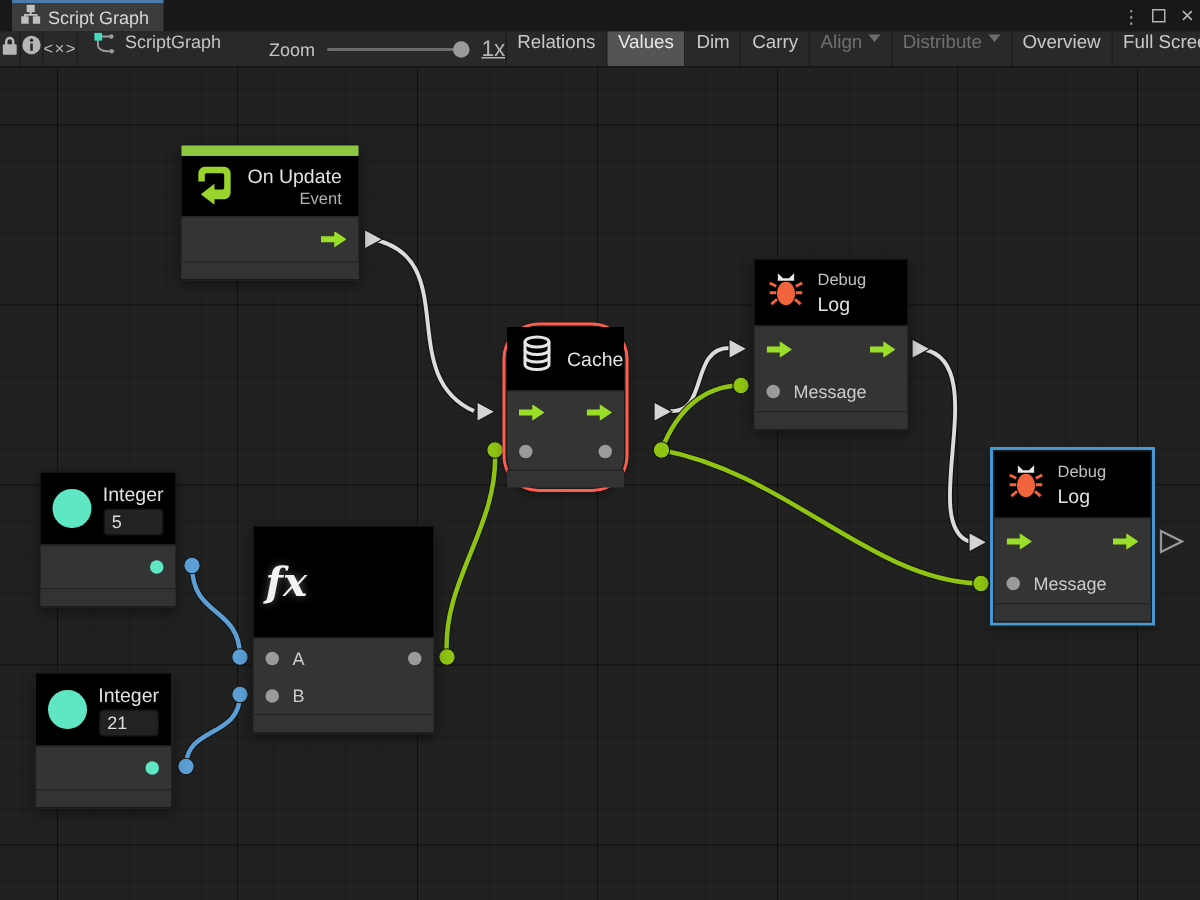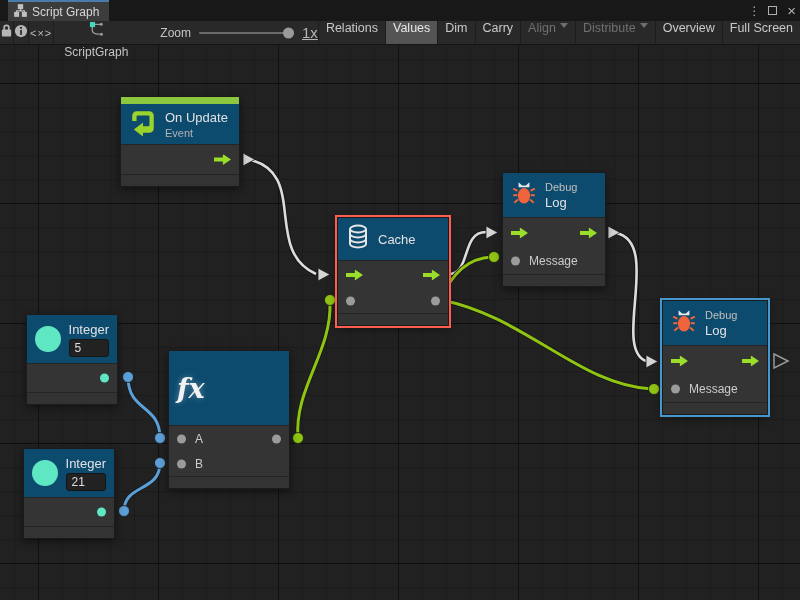--- a/index.html
+++ b/index.html
@@ -21,21 +21,21 @@
   .wc-max { width:9px; height:9px; border:1.5px solid #b0b0b0; }
   .wc-close { font-size:15px; line-height:9px; cursor:pointer; }
   
   .toolbar {
     position:absolute; left:0; top:21px; width:800px; height:24px; background:#292929;
     border-bottom:1px solid #151515; display:flex; align-items:stretch; z-index:30; color:#c9c9c9;
   }
   .tbl-btn { display:flex; align-items:center; justify-content:center; border-right:1px solid #1d1d1d; cursor:pointer; }
   .tbl-lock { width:25px; } .tbl-info { width:26px; }
   .tbl-code { width:70px; font-size:11px; color:#bdbdbd; letter-spacing:1px; }
-  .graph-id { display:flex; align-items:center; gap:6px; padding:0 10px 0 10px;flex-direction:column; }
+  .graph-id { display:flex; align-items:flex-start; gap:6px; padding:0 10px 0 10px; }
   .graph-id span { font-size:12px; color:#c4c4c4; }
   .zoom-ctl { display:flex; align-items:center; gap:8px; padding-left:22px; }
   .zoom-ctl .zlabel { font-size:12px; color:#c4c4c4; }
   .ztrack { position:relative; width:95px; height:2px; background:#6b6b6b; border-radius:1px; cursor:pointer; }
   .zhandle { position:absolute; right:0px; top:50%; transform:translate(0,-50%); width:11px; height:11px; border-radius:50%; background:#9a9a9a; }
   .zval { font-size:15px; color:#b5b5b5;text-decoration:underline; }
   .tb-right { margin-left:auto; display:flex; align-items:stretch; border-left:1px solid #1d1d1d; }
   .tb-btn { display:flex; gap:4px; padding:0 7px; font-size:12.5px; border-right:1px solid #1d1d1d; cursor:pointer; white-space:nowrap; }
   .tb-btn:last-child { border-right:none; }
   .tb-btn.active { background:#545454; color:#e8e8e8; }
@@ -63,45 +63,45 @@
   .cn-green { fill:#8fc412; stroke:#161616; stroke-width:0.8; }
   .cn-blue  { fill:#5c9fd6; stroke:#161616; stroke-width:0.8; }
   
   .node {
     position:absolute; background:#343434; border:1px solid #1b1b1b; z-index:10; cursor:grab;
     box-shadow:0 3px 8px rgba(0,0,0,.45);
   }
   .node.sel-red  { box-shadow:0 0 0 2px #ff5d4f, 0 3px 8px rgba(0,0,0,.45); }
   .node.sel-blue { box-shadow:0 0 0 2px #4497d0, 0 3px 8px rgba(0,0,0,.45); }
   .greenbar { height:7px; background:#8dc63f; }
-  .nh { background:#0c4a6e; display:flex; align-items:center; gap:8px; padding:0 8px; }
+  .nh { background:#000000; display:flex; align-items:center; gap:8px; padding:0 8px; }
   .nh .col { display:flex; flex-direction:column; justify-content:center; gap:2px; }
   .nt  { color:#e2e2e2; font-size:13px; white-space:nowrap; }
-  .nst { color:#b2b2b2; font-size:11px; }
+  .nst { color:#b2b2b2; font-size:11px;text-align:right; }
   .nkind { color:#c0c0c0; font-size:11px; }
   .nsep { height:1px; background:#242424; }
   .prow { position:relative;text-align:center; }
   .pl { position:absolute; left:8px;  top:50%; transform:translateY(-50%); }
   .pr { position:absolute; right:8px; top:50%; transform:translateY(-50%); }
   .plabel { position:absolute; left:26px; top:50%; transform:translateY(-50%); color:#cccccc; font-size:12px; }
   .flow-arrow { width:17px; height:11px; background:#9ade29; cursor:crosshair;
     clip-path:polygon(0 32%, 52% 32%, 52% 0, 100% 50%, 52% 100%, 52% 68%, 0 68%); }
   .pdot { width:9px; height:9px; border-radius:50%; background:#9b9b9b; cursor:crosshair; }
   .pdot.aqua { background:#5fe6c3; }
   .nfoot { height:11px; background:#333333; }
   .vbox { display:inline-block; background:#222222; border:1px solid #151515; border-radius:3px;
     color:#dddddd; font-size:12px; padding:0px 5px; line-height:16px; cursor:text; }
   .fx { font-family:"DejaVu Serif", serif; font-style:italic; font-weight:bold; color:#f2f2f2;
     font-size:27px; text-shadow:0 0 6px rgba(255,255,255,.35); line-height:1; }
   .int-icon { width:26px; height:26px; border-radius:50%; background:#5fe6c3; }
   
   #node-on-update { left:120px; top:96px;  width:120px; }
   #node-on-update .nh { height:40px; }
   #node-on-update .prow { height:29px; }
-  #node-cache { left:337px; top:217px; width:112px; }
+  #node-cache { left:337px; top:217px; width:80px;border-radius:22px; }
   #node-cache .nh { height:42px; }
   .h28 { height:28px; } .h24 { height:24px; } .h30 { height:30px; } .h26 { height:26px; }
   #node-debug1 { left:502px; top:172px; width:104px; }
   #node-debug2 { left:662px; top:300px; width:106px; }
   .debug-node .nh { height:44px; }
   #node-integer1 { left:26px; top:314px; width:92px; }
   #node-integer2 { left:23px; top:448px; width:92px; }
   .int-node .nh { height:48px; }
   .int-node .prow { height:28px; }
   #node-formula { left:168px; top:350px; width:122px; }

